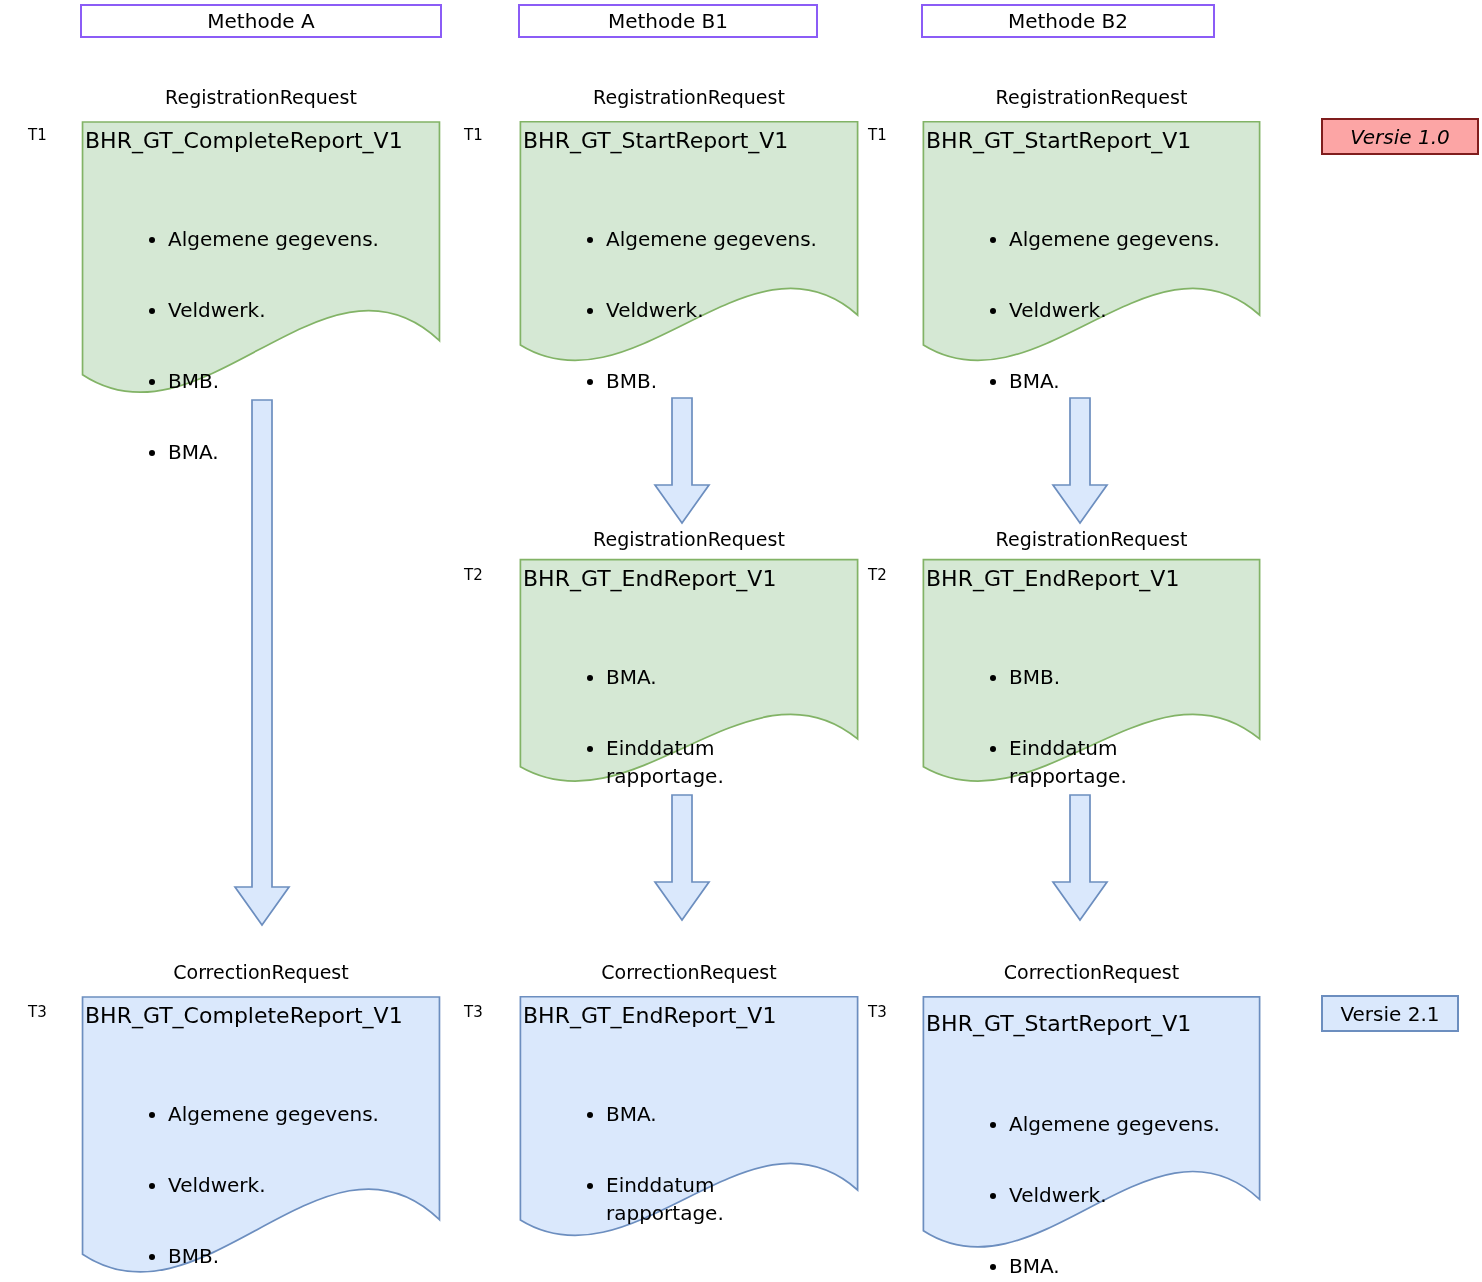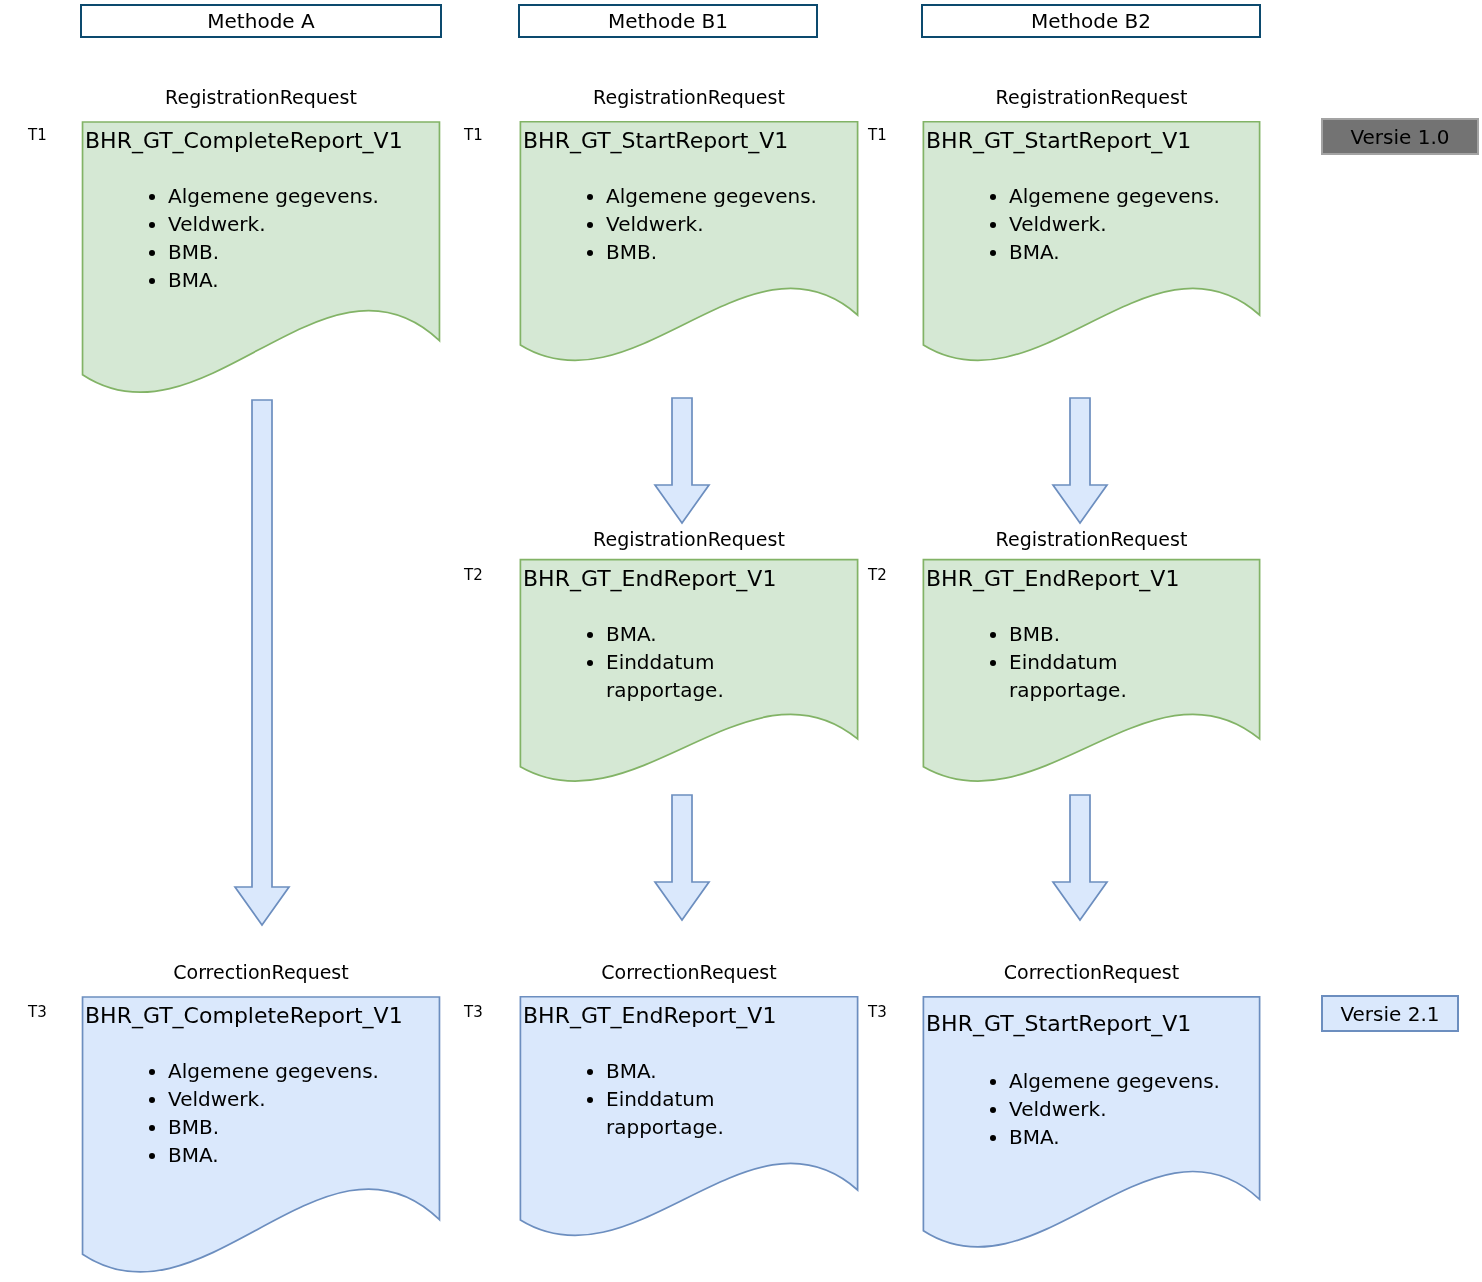--- a/index.html
+++ b/index.html
@@ -2,63 +2,63 @@
 <html><head>
 <meta charset="utf-8">
 <style>
   * { margin:0; padding:0; box-sizing:border-box; }
   html,body { background:#ffffff; }
   body { font-family:"DejaVu Sans","Liberation Sans",sans-serif; color:#000; }
   .canvas { position:relative; width:1482px; height:1282px; overflow:hidden; background:#fff; }
   .abs { position:absolute; }
 
   .header-box {
-    border:2px solid #0c4a6e; background:#fff;
+    border:2px solid #8b5cf6; background:#fff;
     display:flex; align-items:center; justify-content:center;
     font-size:20px;
   }
 
   .doc { position:absolute; }
   .doc > svg { position:absolute; left:0; top:0; width:100%; height:100%; overflow:visible; }
   .doc.green path { fill:#d5e8d4; stroke:#82b366; }
   .doc.blue  path { fill:#dae8fc; stroke:#6c8ebf; }
   .doc path { stroke-width:1.7; }
 
   .doc-title {
     position:absolute; top:8px; left:5px; right:2px;
     font-size:22px; white-space:nowrap;
   }
   .doc-bullets {
     position:absolute; top:62px; left:0;
     padding-left:88px; list-style:disc;
     font-size:20px;
   }
-  .doc-bullets li { line-height:28px; max-width:218px; }
+  .doc-bullets li { line-height:28px; max-width:218px;margin-top:43px; }
 
   .req-label { position:absolute; text-align:center; font-size:19px; }
   .t-label   { position:absolute; font-size:15px; }
 
   .version-badge {
     position:absolute; display:flex; align-items:center; justify-content:center;
     font-size:20px;
   }
-  .version-badge.green { background:#737373; border:2px solid #a3a3a3; }
+  .version-badge.green { background:#fca5a5; border:2px solid #7f1d1d;font-style:italic; }
   .version-badge.blue  { background:#dae8fc; border:2px solid #6c8ebf; }
 
   .arrow-svg { position:absolute; overflow:visible; }
   .arrow-svg polygon { fill:#dae8fc; stroke:#6c8ebf; stroke-width:1.7; }
 </style>
 </head>
 <body>
 
 <div class="canvas">
 
   <div class="header-box abs" style="left:80px;top:4px;width:362px;height:34px">Methode A</div>
   <div class="header-box abs" style="left:518px;top:4px;width:300px;height:34px">Methode B1</div>
-  <div class="header-box abs" style="left:921px;top:4px;width:340px;height:34px">Methode B2</div>
+  <div class="header-box abs" style="left:921px;top:4px;width:294px;height:34px">Methode B2</div>
 
   <div class="req-label" style="left:80px;top:86px;width:362px">RegistrationRequest</div>
   <div class="req-label" style="left:518px;top:86px;width:342px">RegistrationRequest</div>
   <div class="req-label" style="left:921px;top:86px;width:341px">RegistrationRequest</div>
 
   <div class="t-label" style="left:28px;top:126px">T1</div>
   <div class="t-label" style="left:464px;top:126px">T1</div>
   <div class="t-label" style="left:868px;top:126px">T1</div>
 
   <div class="doc green" style="left:80px;top:120px;width:362px;height:283px">

